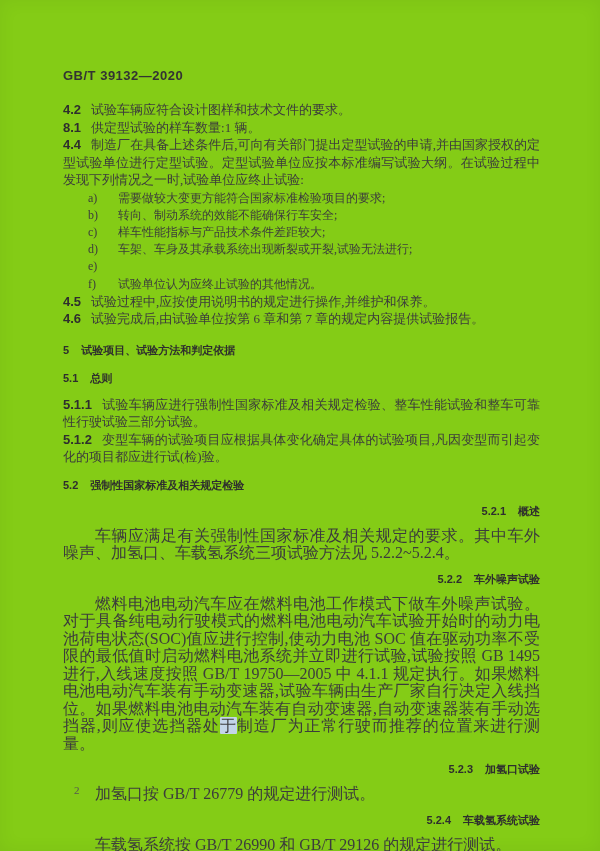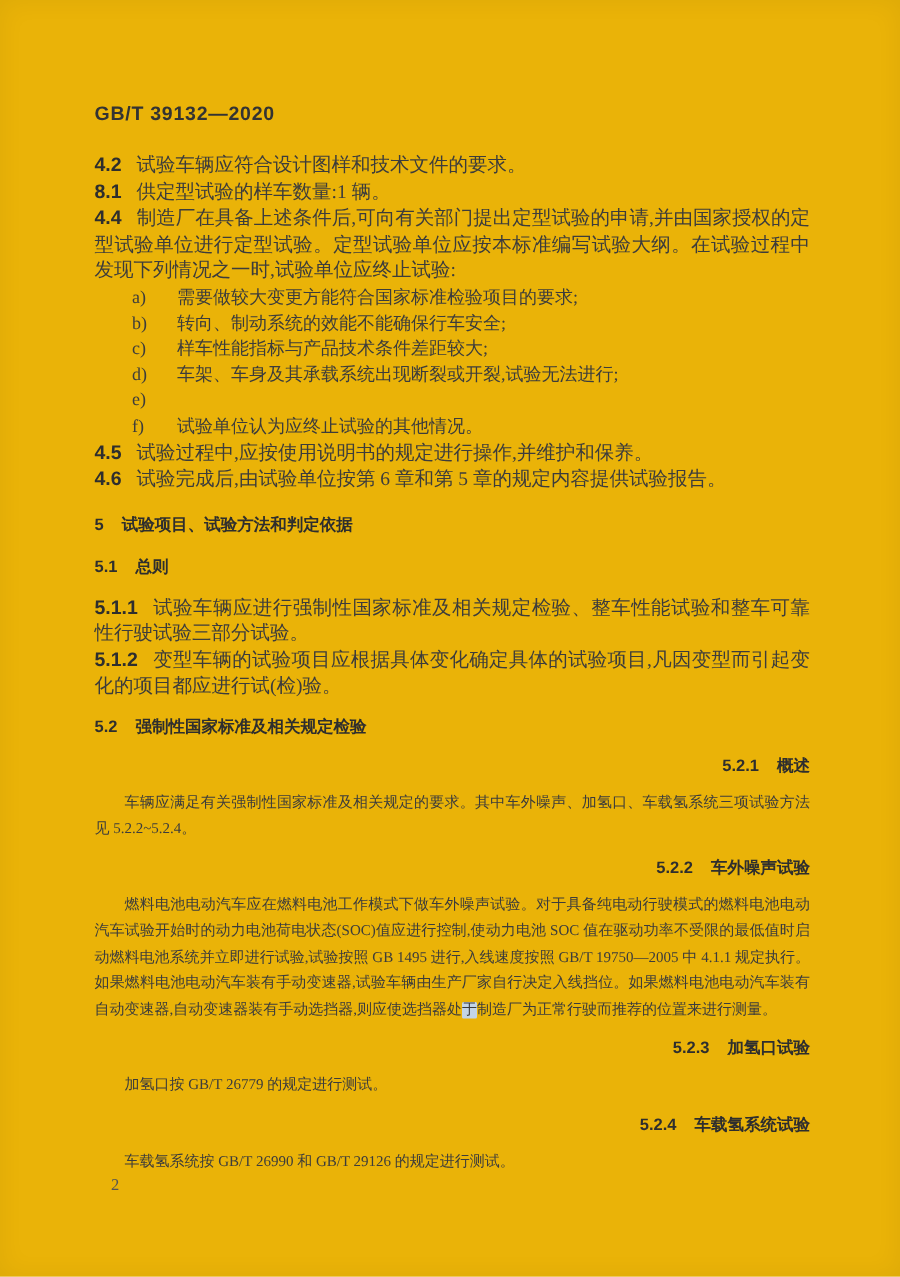--- a/index.html
+++ b/index.html
@@ -5,21 +5,21 @@
   * { margin: 0; padding: 0; box-sizing: border-box; }
   html, body { width: 600px; height: 851px; }
   body {
     background: #f6f6f5;
     font-family: "Liberation Serif", serif;
     color: #3a3a3a;
   }
   .page {
     width: 600px;
     height: 851px;
-    background: #eab308;
+    background: #84cc16;
     box-shadow: inset 0 0 18px rgba(0,0,0,0.06);
     padding: 68px 60px 0 63px;
     position: relative;
   }
   .doc-header {
     font-family: "Liberation Sans", sans-serif;
     font-weight: bold;
     font-size: 13px;
     letter-spacing: 0.5px;
     color: #333;
@@ -57,21 +57,21 @@
     font-weight: bold;
     font-size: 11px;
     color: #2e2e2e;
     line-height: 17px;
   }
   .h1 { margin-top: 14px; margin-bottom: 11px; }
   .h2 { margin-top: 11px; margin-bottom: 9px; }
   .h3 { margin-top: 9px; margin-bottom: 7px; text-align: right; }
   .h1 .num, .h2 .num, .h3 .num { margin-right: 12px; }
   .para {
-    font-size: 10px;
+    font-size: 16px;
     line-height: 17.5px;
     text-align: justify;
     text-indent: 2em;
     color: #3c3c3c;
     margin-bottom: 5px;
   }
   .hl {
     background: #c3d5e8;
     border-radius: 1px;
   }
@@ -117,21 +117,21 @@
   <div class="list-item">
     <span class="label">e)</span>
   </div>
   <div class="list-item">
     <span class="label">f)</span>
     <span class="li-text">试验单位认为应终止试验的其他情况。</span>
   </div>
 
   <p class="clause"><span class="num">4.5</span><span>试验过程中,应按使用说明书的规定进行操作,并维护和保养。</span></p>
 
-  <p class="clause"><span class="num">4.6</span><span>试验完成后,由试验单位按第 6 章和第 5 章的规定内容提供试验报告。</span></p>
+  <p class="clause"><span class="num">4.6</span><span>试验完成后,由试验单位按第 6 章和第 7 章的规定内容提供试验报告。</span></p>
 
   <h2 class="h1"><span class="num">5</span><span>试验项目、试验方法和判定依据</span></h2>
 
   <h3 class="h2"><span class="num">5.1</span><span>总则</span></h3>
 
   <p class="clause"><span class="num">5.1.1</span><span>试验车辆应进行强制性国家标准及相关规定检验、整车性能试验和整车可靠性行驶试验三部分试验。</span></p>
 
   <p class="clause"><span class="num">5.1.2</span><span>变型车辆的试验项目应根据具体变化确定具体的试验项目,凡因变型而引起变化的项目都应进行试(检)验。</span></p>
 
   <h3 class="h2"><span class="num">5.2</span><span>强制性国家标准及相关规定检验</span></h3>

